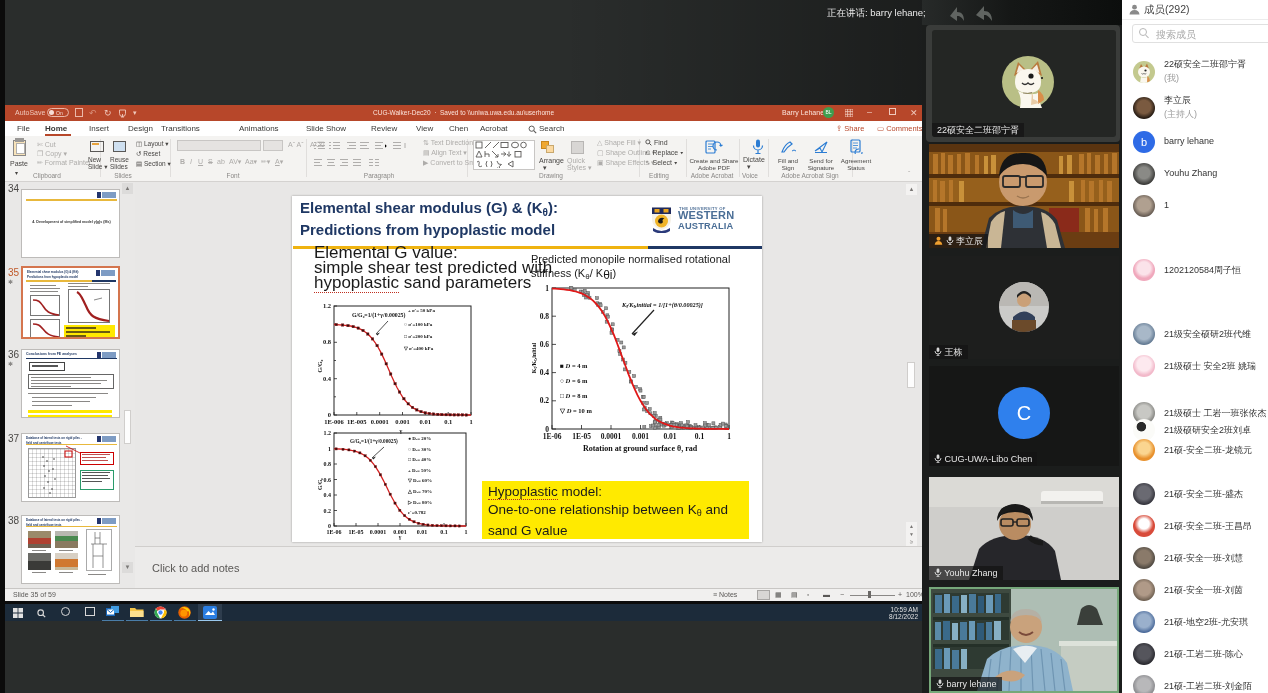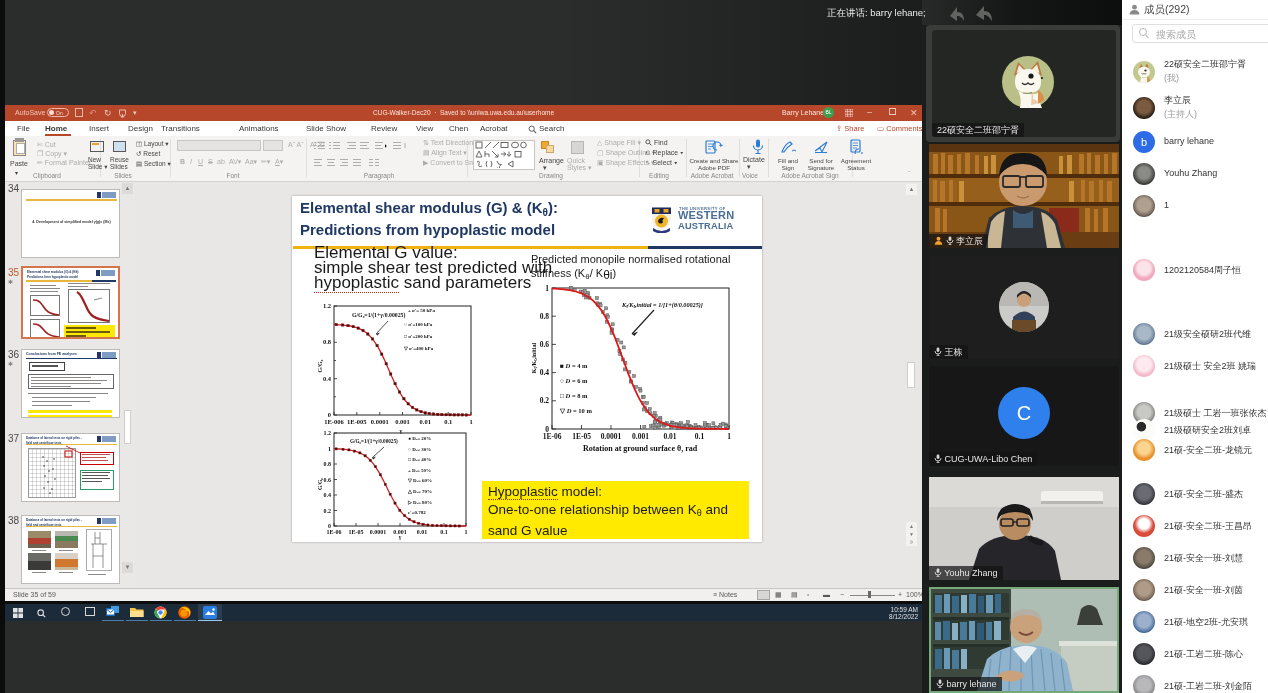--- a/index.html
+++ b/index.html
@@ -735,20 +735,23 @@
 <path d="M128 34 L106 58" stroke="#222" stroke-width="1.2" fill="none"></path>
 <path d="M106 58 l6 -2.5 l-3.5 4.5 z" fill="#222"></path>
 </svg>
    <div class="abs" style="left:190px;top:285px;width:267px;height:58px;background:#ffea00"></div>
    <div class="abs" style="left:196px;top:287px;font-size:13.5px;color:#1a1a1a;line-height:18px"><span style="border-bottom:1px dotted #b03020">Hypoplastic</span> model:<br>One-to-one relationship between K<span style="font-size:9px;vertical-align:-2px">θ</span> and<br>sand G value</div>
   </div>
    <div class="abs" style="left:771px;top:2px;width:11px;height:11px;background:#f3f2f1;color:#7a7876;font-size:6px;text-align:center;line-height:11px">▲</div>
    <div class="abs" style="left:772px;top:180px;width:8px;height:26px;background:#fdfdfd;border:1px solid #cfcdcb"></div>
    <div class="abs" style="left:771px;top:340px;width:11px;height:24px;background:#f3f2f1;color:#7a7876;font-size:5px;text-align:center;line-height:8px">▲<br>▼<br>⚞</div>
   </div>
+  <div class="abs" id="notes">
+        <div style="position:absolute;left:17px;top:15px">Click to add notes</div>
+      </div>
   <div class="abs" id="statusbar">
    <span class="abs" style="left:8px;top:2px">Slide 35 of 59</span>
    <span class="abs" style="left:708px;top:2px">≡ Notes</span>
    <span class="abs" style="left:752px;top:1px;width:13px;height:10px;background:#d8d6d4;border:1px solid #a8a6a4"></span>
    <span class="abs" style="left:770px;top:2px">▦</span>
    <span class="abs" style="left:786px;top:2px">▤</span>
    <span class="abs" style="left:802px;top:2px">▫</span>
    <span class="abs" style="left:818px;top:2px">▬</span>
    <span class="abs" style="left:835px;top:2px">−</span>
    <span class="abs" style="left:845px;top:6px;width:45px;height:1px;background:#8a8886"></span>

